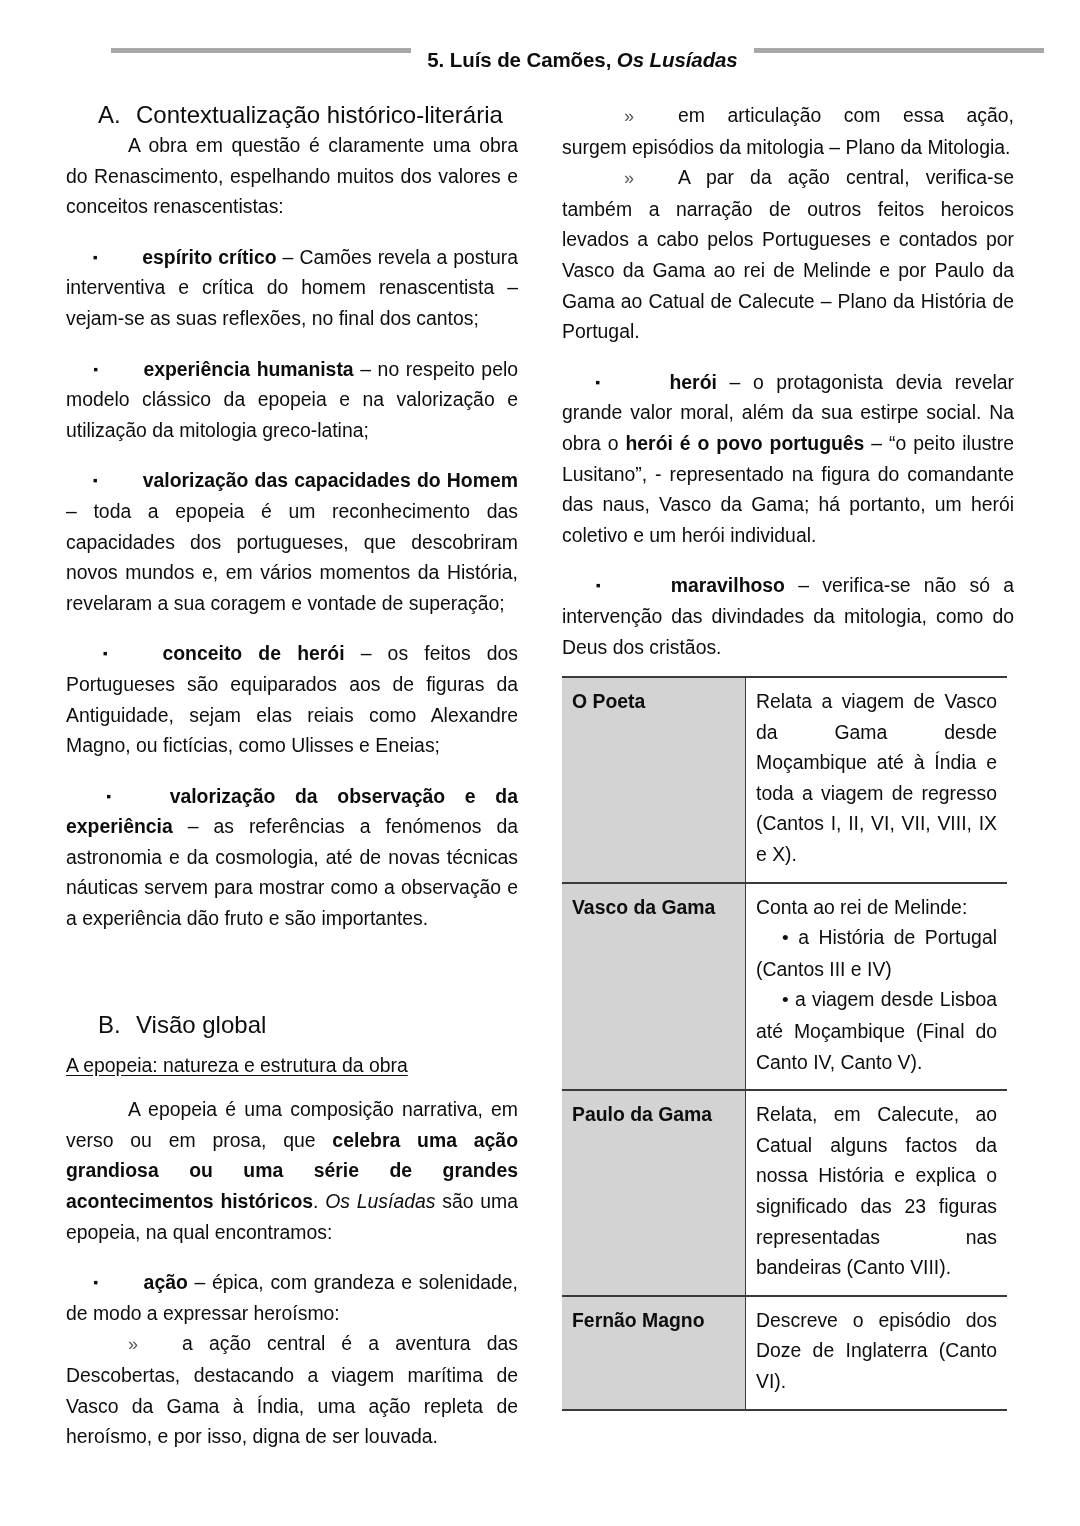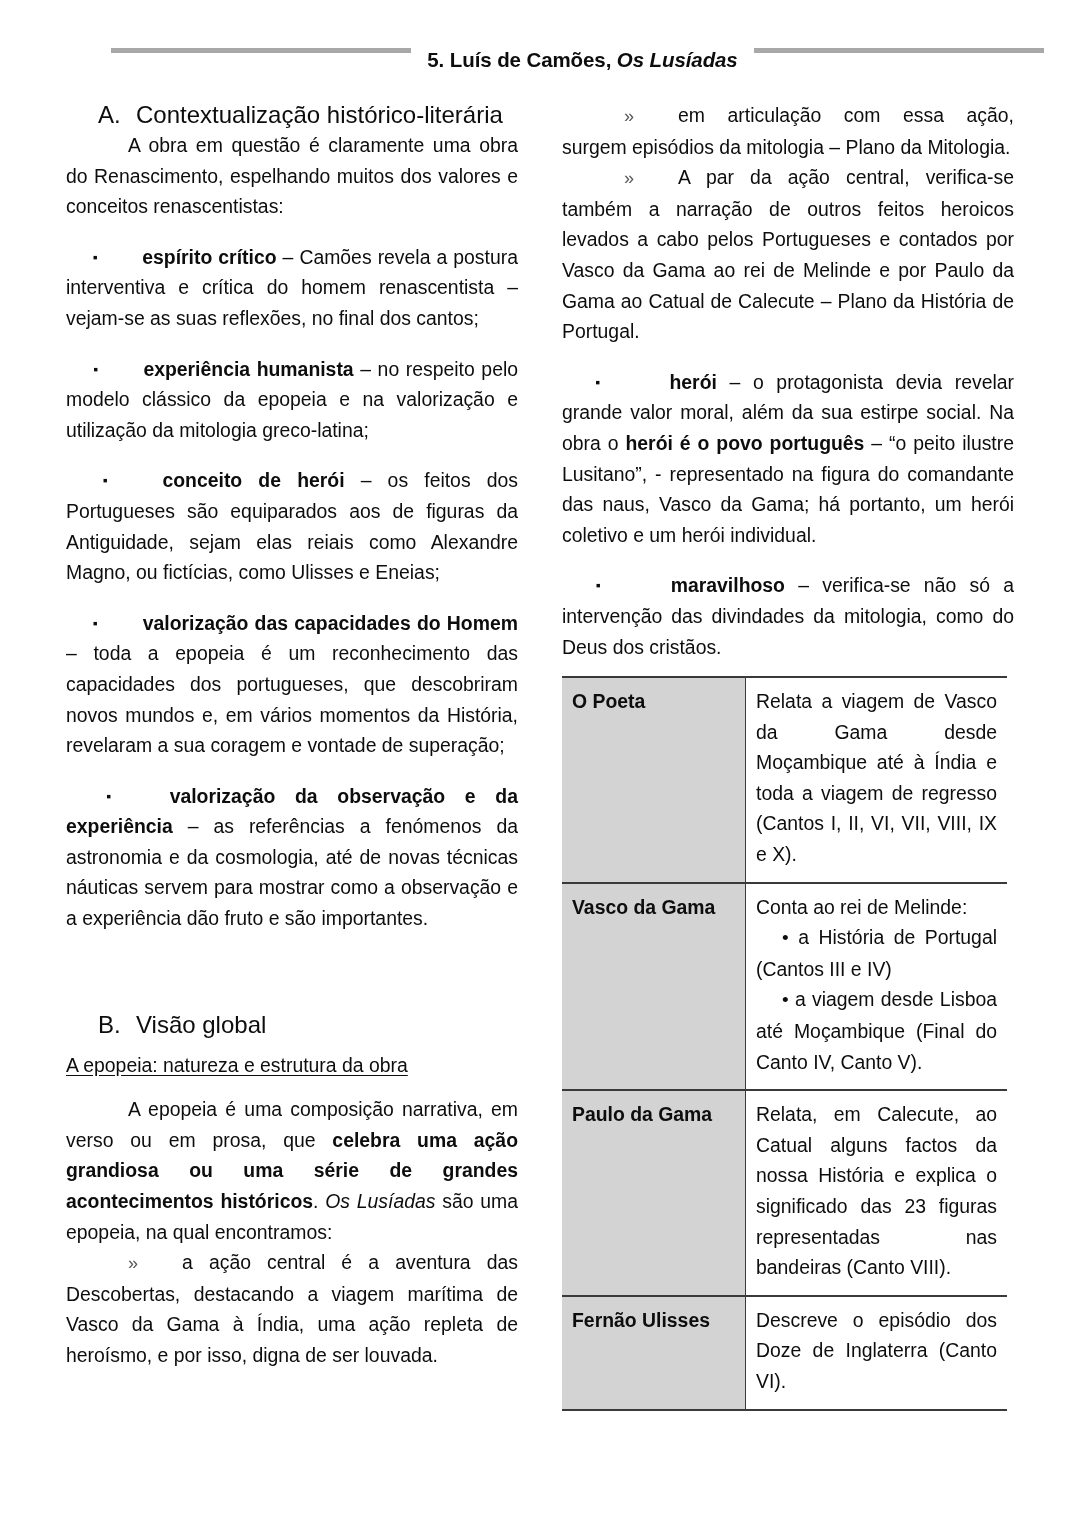--- a/index.html
+++ b/index.html
@@ -167,41 +167,44 @@
 
     <p class="gap bullet">
       <span class="tab-sm"></span><span class="sq">▪</span><span class="tab-md"></span><b>espírito crítico</b><span> – Camões revela a postura interventiva e crítica do homem renascentista – vejam-se as suas reflexões, no final dos cantos;</span>
     </p>
 
     <p class="gap bullet">
       <span class="tab-sm"></span><span class="sq">▪</span><span class="tab-md"></span><b>experiência humanista</b><span> – no respeito pelo modelo clássico da epopeia e na valorização e utilização da mitologia greco-latina;</span>
     </p>
 
     <p class="gap bullet">
+      <span class="tab-sm"></span><span class="sq">▪</span><span class="tab-md"></span><b>valorização das capacidades do Homem</b><span> – toda a epopeia é um reconhecimento das capacidades dos portugueses, que descobriram novos mundos e, em vários momentos da História, revelaram a sua coragem e vontade de superação;</span>
+    </p>
+
+    <p class="gap bullet">
       <span class="tab-sm"></span><span class="sq">▪</span><span class="tab-md"></span><b>conceito de herói</b><span> – os feitos dos Portugueses são equiparados aos de figuras da Antiguidade, sejam elas reiais como Alexandre Magno, ou fictícias, como Ulisses e Eneias;</span>
-    </p>
-
-    <p class="gap bullet">
-      <span class="tab-sm"></span><span class="sq">▪</span><span class="tab-md"></span><b>valorização das capacidades do Homem</b><span> – toda a epopeia é um reconhecimento das capacidades dos portugueses, que descobriram novos mundos e, em vários momentos da História, revelaram a sua coragem e vontade de superação;</span>
     </p>
 
     <p class="gap bullet">
       <span class="tab-sm"></span><span class="sq">▪</span><span class="tab-md"></span><b>valorização da observação e da experiência</b><span> – as referências a fenómenos da astronomia e da cosmologia, até de novas técnicas náuticas servem para mostrar como a observação e a experiência dão fruto e são importantes.</span>
     </p>
 
     <p class="heading" style="margin-top:76px">
       <span class="letter">B.</span><span>Visão global</span>
     </p>
 
     <p class="underline-head" style="margin-top:10px">A epopeia: natureza e estrutura da obra</p>
 
     <p class="indent" style="margin-top:14px">
       <span>A epopeia é uma composição narrativa, em verso ou em prosa, que </span><b>celebra uma ação grandiosa ou uma série de grandes acontecimentos históricos</b><span>. </span><span class="ital">Os Lusíadas</span><span> são uma epopeia, na qual encontramos:</span>
     </p>
 
+    <p class="gap bullet">
+      <span class="tab-sm"></span><span class="sq">▪</span><span class="tab-md"></span><b>ação</b><span> – épica, com grandeza e solenidade, de modo a expressar heroísmo:</span>
+    </p>
 
     <p>
       <span class="tab-lg"></span><span class="guill">»</span><span class="tab-md"></span><span>a ação central é a aventura das Descobertas, destacando a viagem marítima de Vasco da Gama à Índia, uma ação repleta de heroísmo, e por isso, digna de ser louvada.</span>
     </p>
 
   </div>
 
   <div class="col right">
 
     <p>
@@ -233,20 +236,20 @@
             <span>Conta ao rei de Melinde:</span>
             <div class="dot-item"><span class="dot">•</span> <span>a História de Portugal (Cantos III e IV)</span></div>
             <div class="dot-item"><span class="dot">•</span> <span>a viagem desde Lisboa até Moçambique (Final do Canto IV, Canto V).</span></div>
           </td>
         </tr>
         <tr>
           <td class="name">Paulo da Gama</td>
           <td class="desc">Relata, em Calecute, ao Catual alguns factos da nossa História e explica o significado das 23 figuras representadas nas bandeiras (Canto VIII).</td>
         </tr>
         <tr>
-          <td class="name">Fernão Ulisses</td>
+          <td class="name">Fernão Magno</td>
           <td class="desc">Descreve o episódio dos Doze de Inglaterra (Canto VI).</td>
         </tr>
       </tbody>
     </table>
 
   </div>
 </div>
 
 </body></html>

